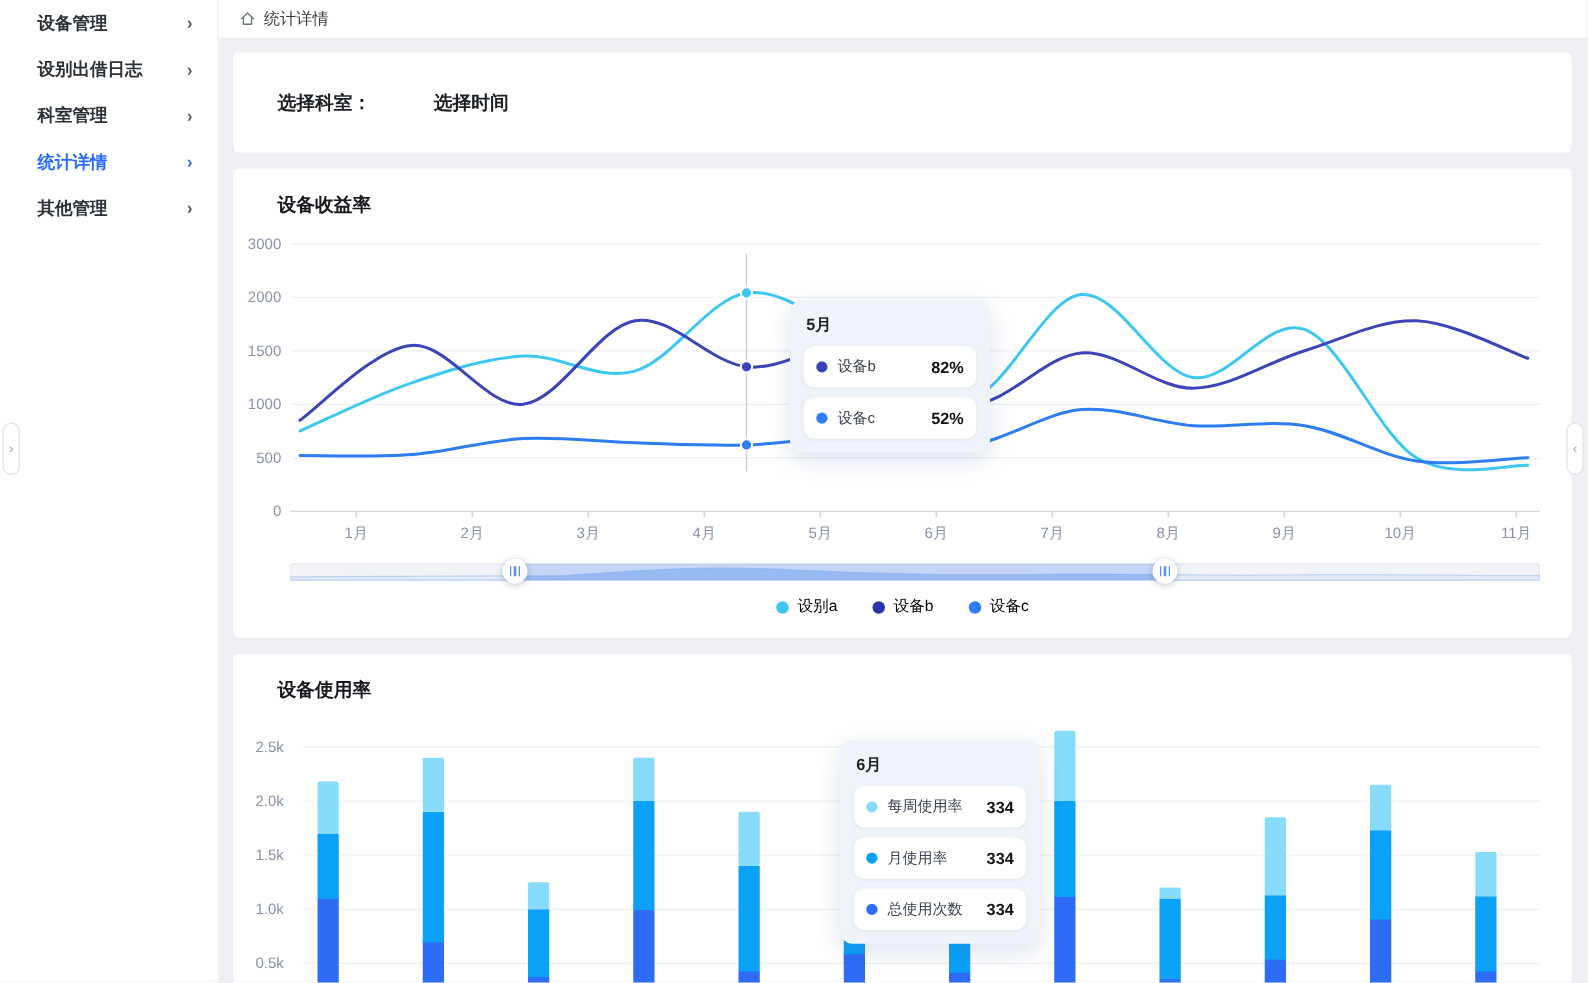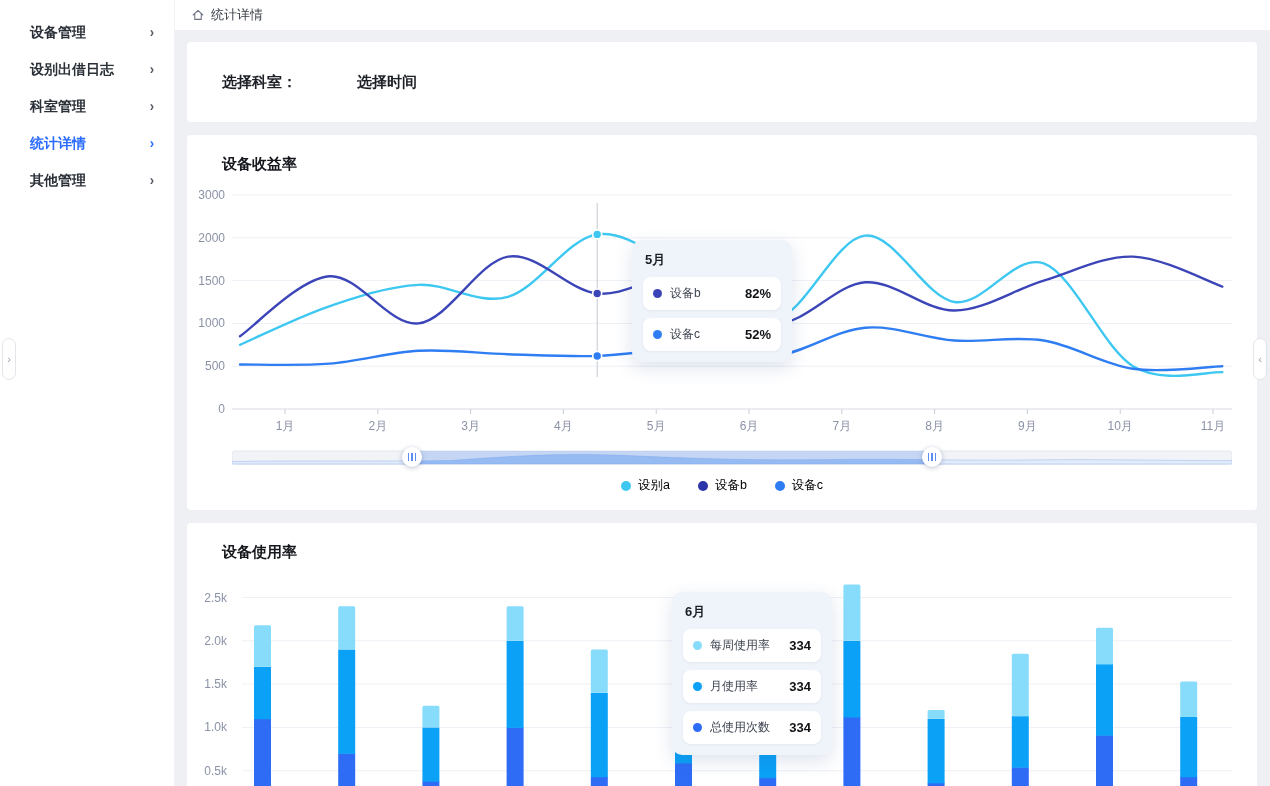--- a/index.html
+++ b/index.html
@@ -1,34 +1,34 @@
 <!DOCTYPE html>
 <html><head>
 <meta charset="utf-8">
 <style>
   * { margin:0; padding:0; box-sizing:border-box; }
   html,body { width:1270px; height:786px; overflow:hidden; }
   body { background:#eef0f4; font-family:"Liberation Sans", sans-serif; position:relative; color:#2b3038; }
 
   
-  .sidebar { position:absolute; left:0; top:0; width:175px; height:786px; background:#fff; border-right:1px solid #f0f1f4; padding-top:14px; z-index:5; }
+  .sidebar { position:absolute; left:0; top:0; width:175px; height:786px; background:#fff; border-right:1px solid #f0f1f4; z-index:5; }
   .side-item { display:flex; justify-content:space-between; align-items:center; height:37px; padding:0 20px 0 30px; font-size:14px; font-weight:700; color:#2b3038; cursor:pointer; }
   .side-item .arrow { font-size:13px; font-weight:700; color:#555b66; transform:scaleY(1.1); }
   .side-item.active, .side-item.active .arrow { color:#2a6bff; }
 
   
   .edge-pill { position:absolute; width:14px; height:42px; background:#fff; border:1px solid #e3e5ea; border-radius:8px; display:flex; align-items:center; justify-content:center; color:#9aa0ab; font-size:11px; cursor:pointer; z-index:9; }
   .edge-pill.left { left:2px; top:338px; }
   .edge-pill.right { left:1253px; top:338px; }
 
   
   .main { position:absolute; left:175px; top:0; right:0; bottom:0; }
   .breadcrumb-bar { position:absolute; left:0; top:0; right:0; height:30px; background:#fff; display:flex; align-items:center; gap:6px; padding-left:16px; font-size:13px; color:#3a3f47; }
   .card { position:absolute; left:12px; right:13px; background:#fff; border-radius:4px; }
-  .filter-card { top:42px; height:80px; display:flex; align-items:center; padding-left:35px;gap:10px; }
+  .filter-card { top:42px; height:80px; display:flex; align-items:center; padding-left:35px; }
   .f-label { font-size:15px; font-weight:700; color:#1c1f26; }
   .select-box { margin-left:22px; width:210px; height:34px; background:#f6f7f9; border-radius:4px; display:flex; align-items:center; justify-content:space-between; padding:0 12px; font-size:14px; color:#2b3038; cursor:pointer; }
   .select-box .chev { color:#8d939e; display:flex; }
   .time-label { margin-left:50px; }
   .date-range { margin-left:20px; height:30px; background:#f6f7f9; border-radius:4px; display:flex; align-items:center; gap:14px; padding:0 16px; font-size:13px; cursor:pointer; }
   .date-range .ph { color:#b9bec9; }
   .date-range .to { color:#5a5f6a; }
   .cal { color:#a7adb8; display:flex; }
 
   .chart-card1 { top:135px; height:375px;text-decoration:underline; }

